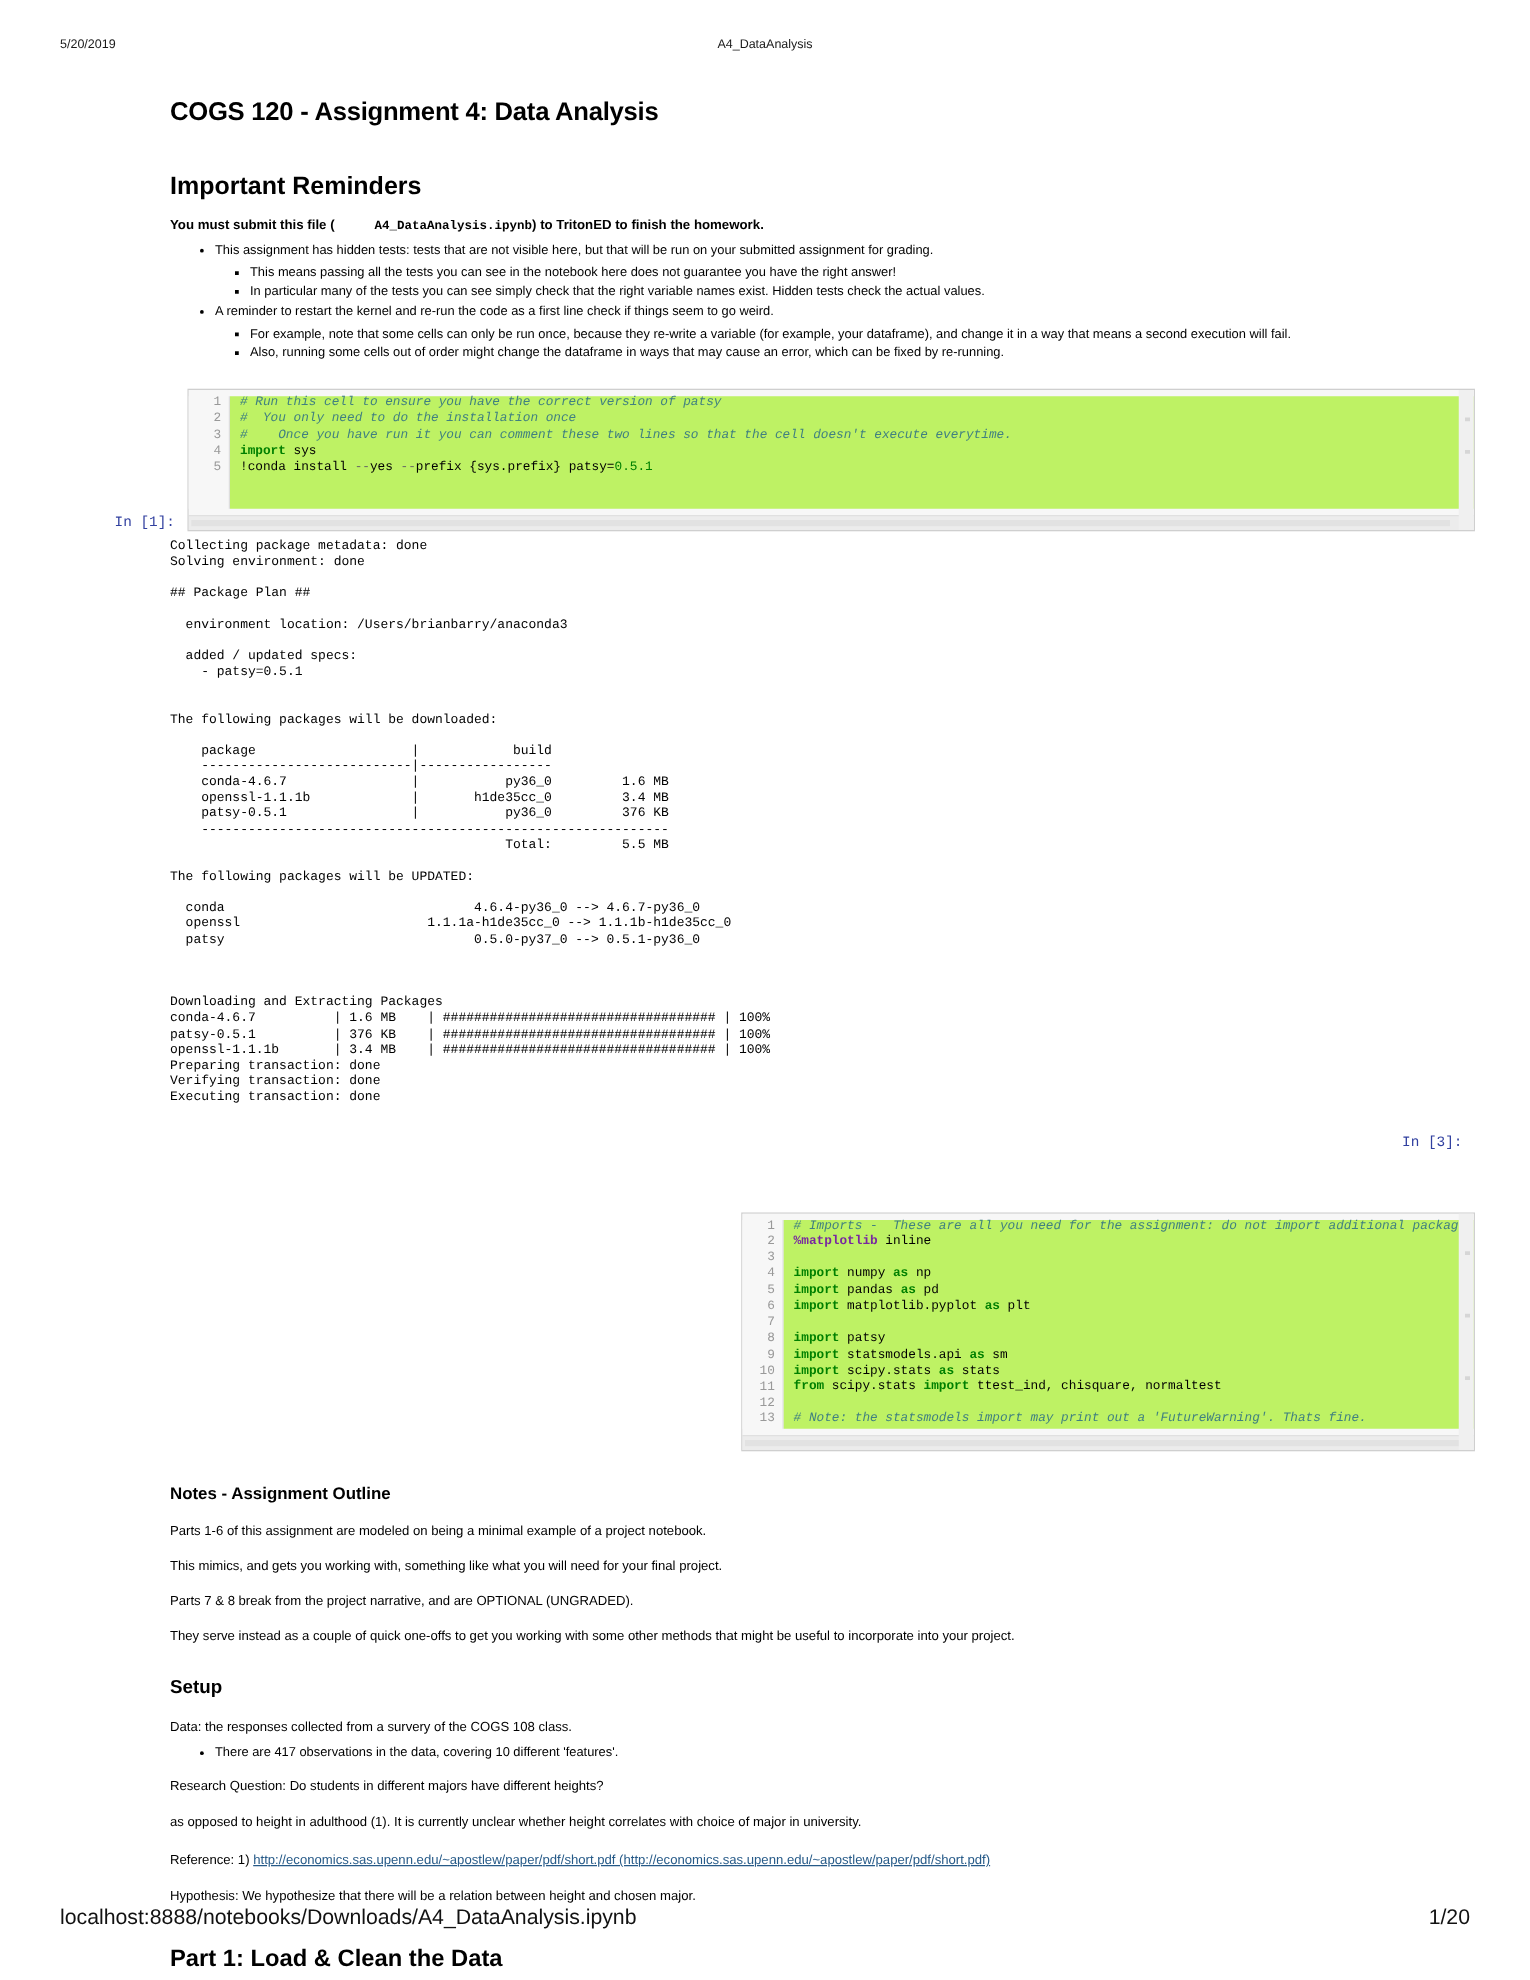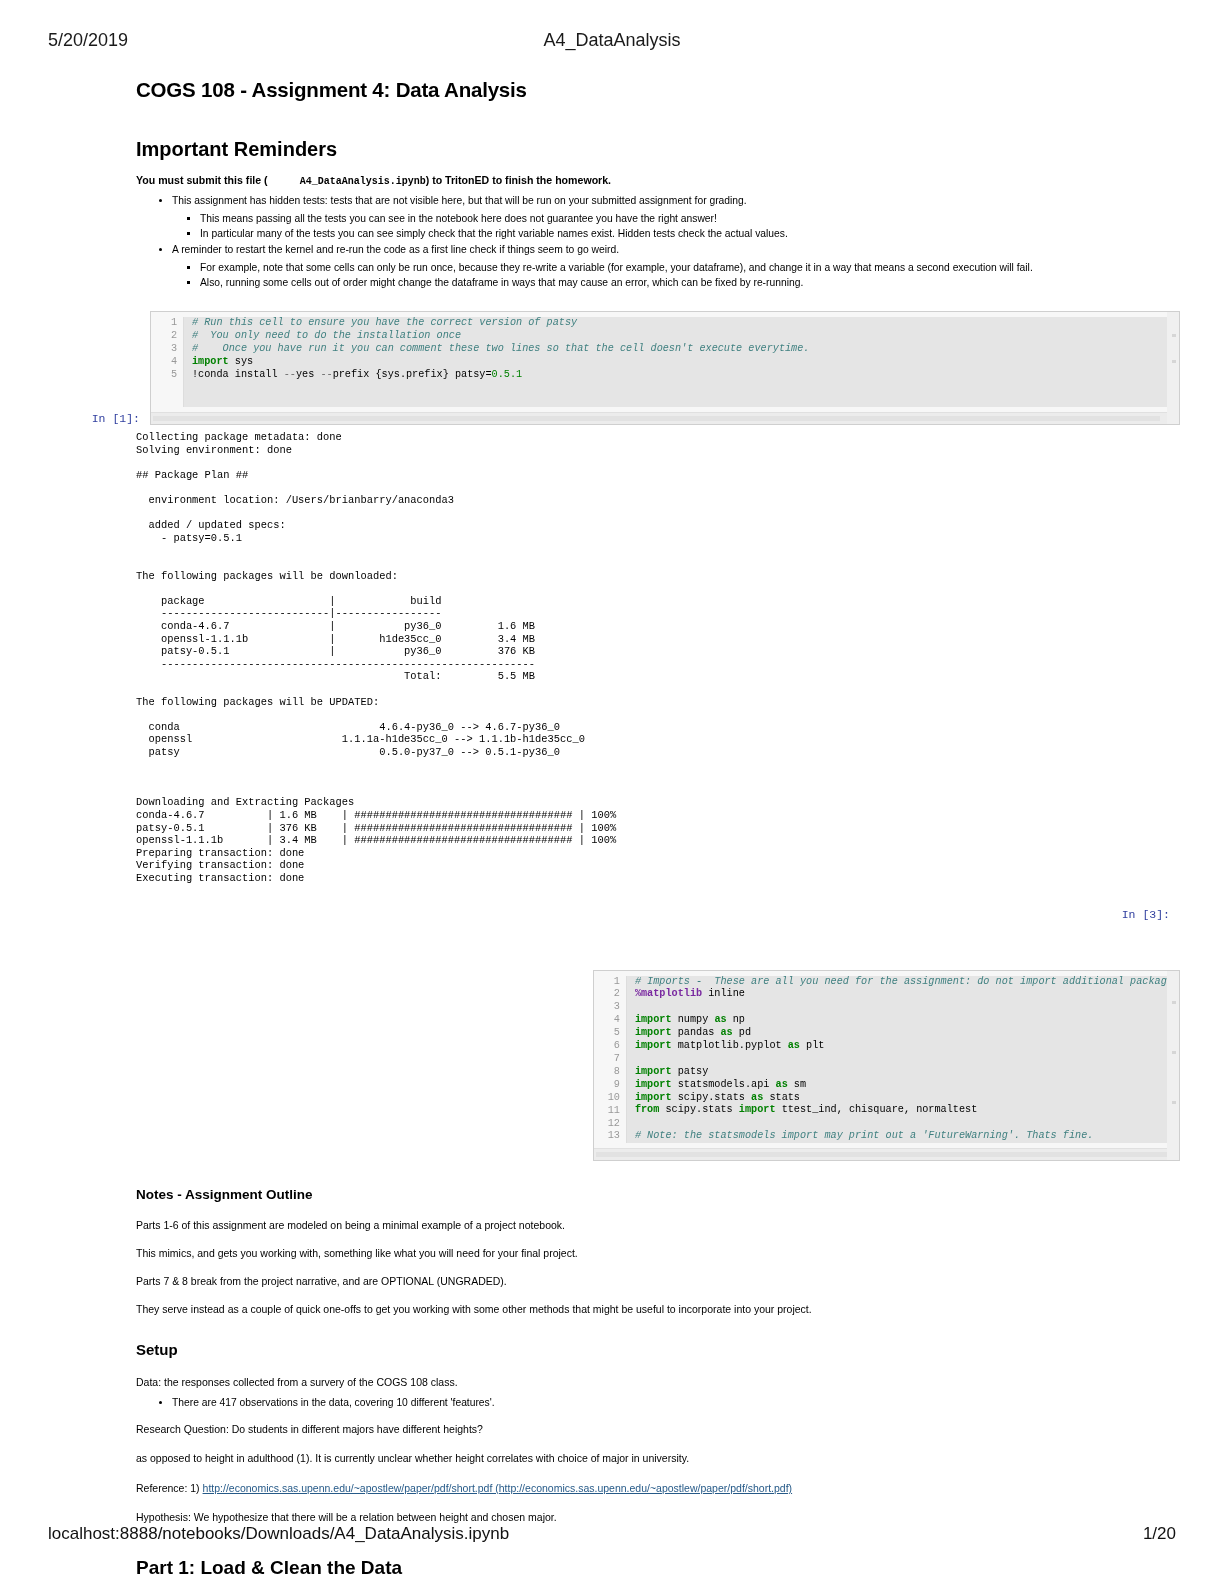--- a/index.html
+++ b/index.html
@@ -22,21 +22,21 @@
     box-sizing: border-box;
   }
 
   
   .print-header {
     position: absolute;
     top: 30px;
     left: 48px;
     right: 48px;
     height: 22px;
-    font-size: 18px;
+    font-size: 10px;
     color: #1a1a1a;
   }
   .print-header .ph-date { position: absolute; left: 0; top: 0; }
   .print-header .ph-title {
     position: absolute; left: 0; right: 0; top: 0;
     text-align: center;
   }
   .print-footer {
     position: absolute;
     bottom: 36px;
@@ -171,21 +171,21 @@
     user-select: none;
   }
   .code-lines {
     flex: 1 1 auto;
     padding-left: 8px;
     font-family: "Liberation Mono", "DejaVu Sans Mono", monospace;
     font-size: 10.2px;
     line-height: 12.9px;
     white-space: pre;
     color: #000;
-    background: #e5e5e5;
+    background: #bef264;
   }
   .code-lines .ln { display: block; height: 12.9px; }
   .hscroll {
     height: 11px;
     background: #ececec;
     border-top: 1px solid #e0e0e0;
   }
   .hscroll .thumb {
     height: 5px;
     margin-top: 3px;
@@ -235,21 +235,21 @@
 <div class="page">
 
   <div class="print-header">
     <span class="ph-date">5/20/2019</span>
     <span class="ph-title">A4_DataAnalysis</span>
   </div>
 
   <div class="nb">
 
     <div class="content-col">
-      <h1 class="nb-title">COGS 108 - Assignment 4: Data Analysis</h1>
+      <h1 class="nb-title">COGS 120 - Assignment 4: Data Analysis</h1>
       <h2 class="nb-h2">Important Reminders</h2>
 
       <div style="height:12px"></div>
 
       <p class="nb-p bold">
         <span>You must submit this file (</span><code class="inline-code">A4_DataAnalysis.ipynb</code><span>) to TritonED to finish the homework.</span>
       </p>
 
       <ul class="nb-ul">
         <li>

